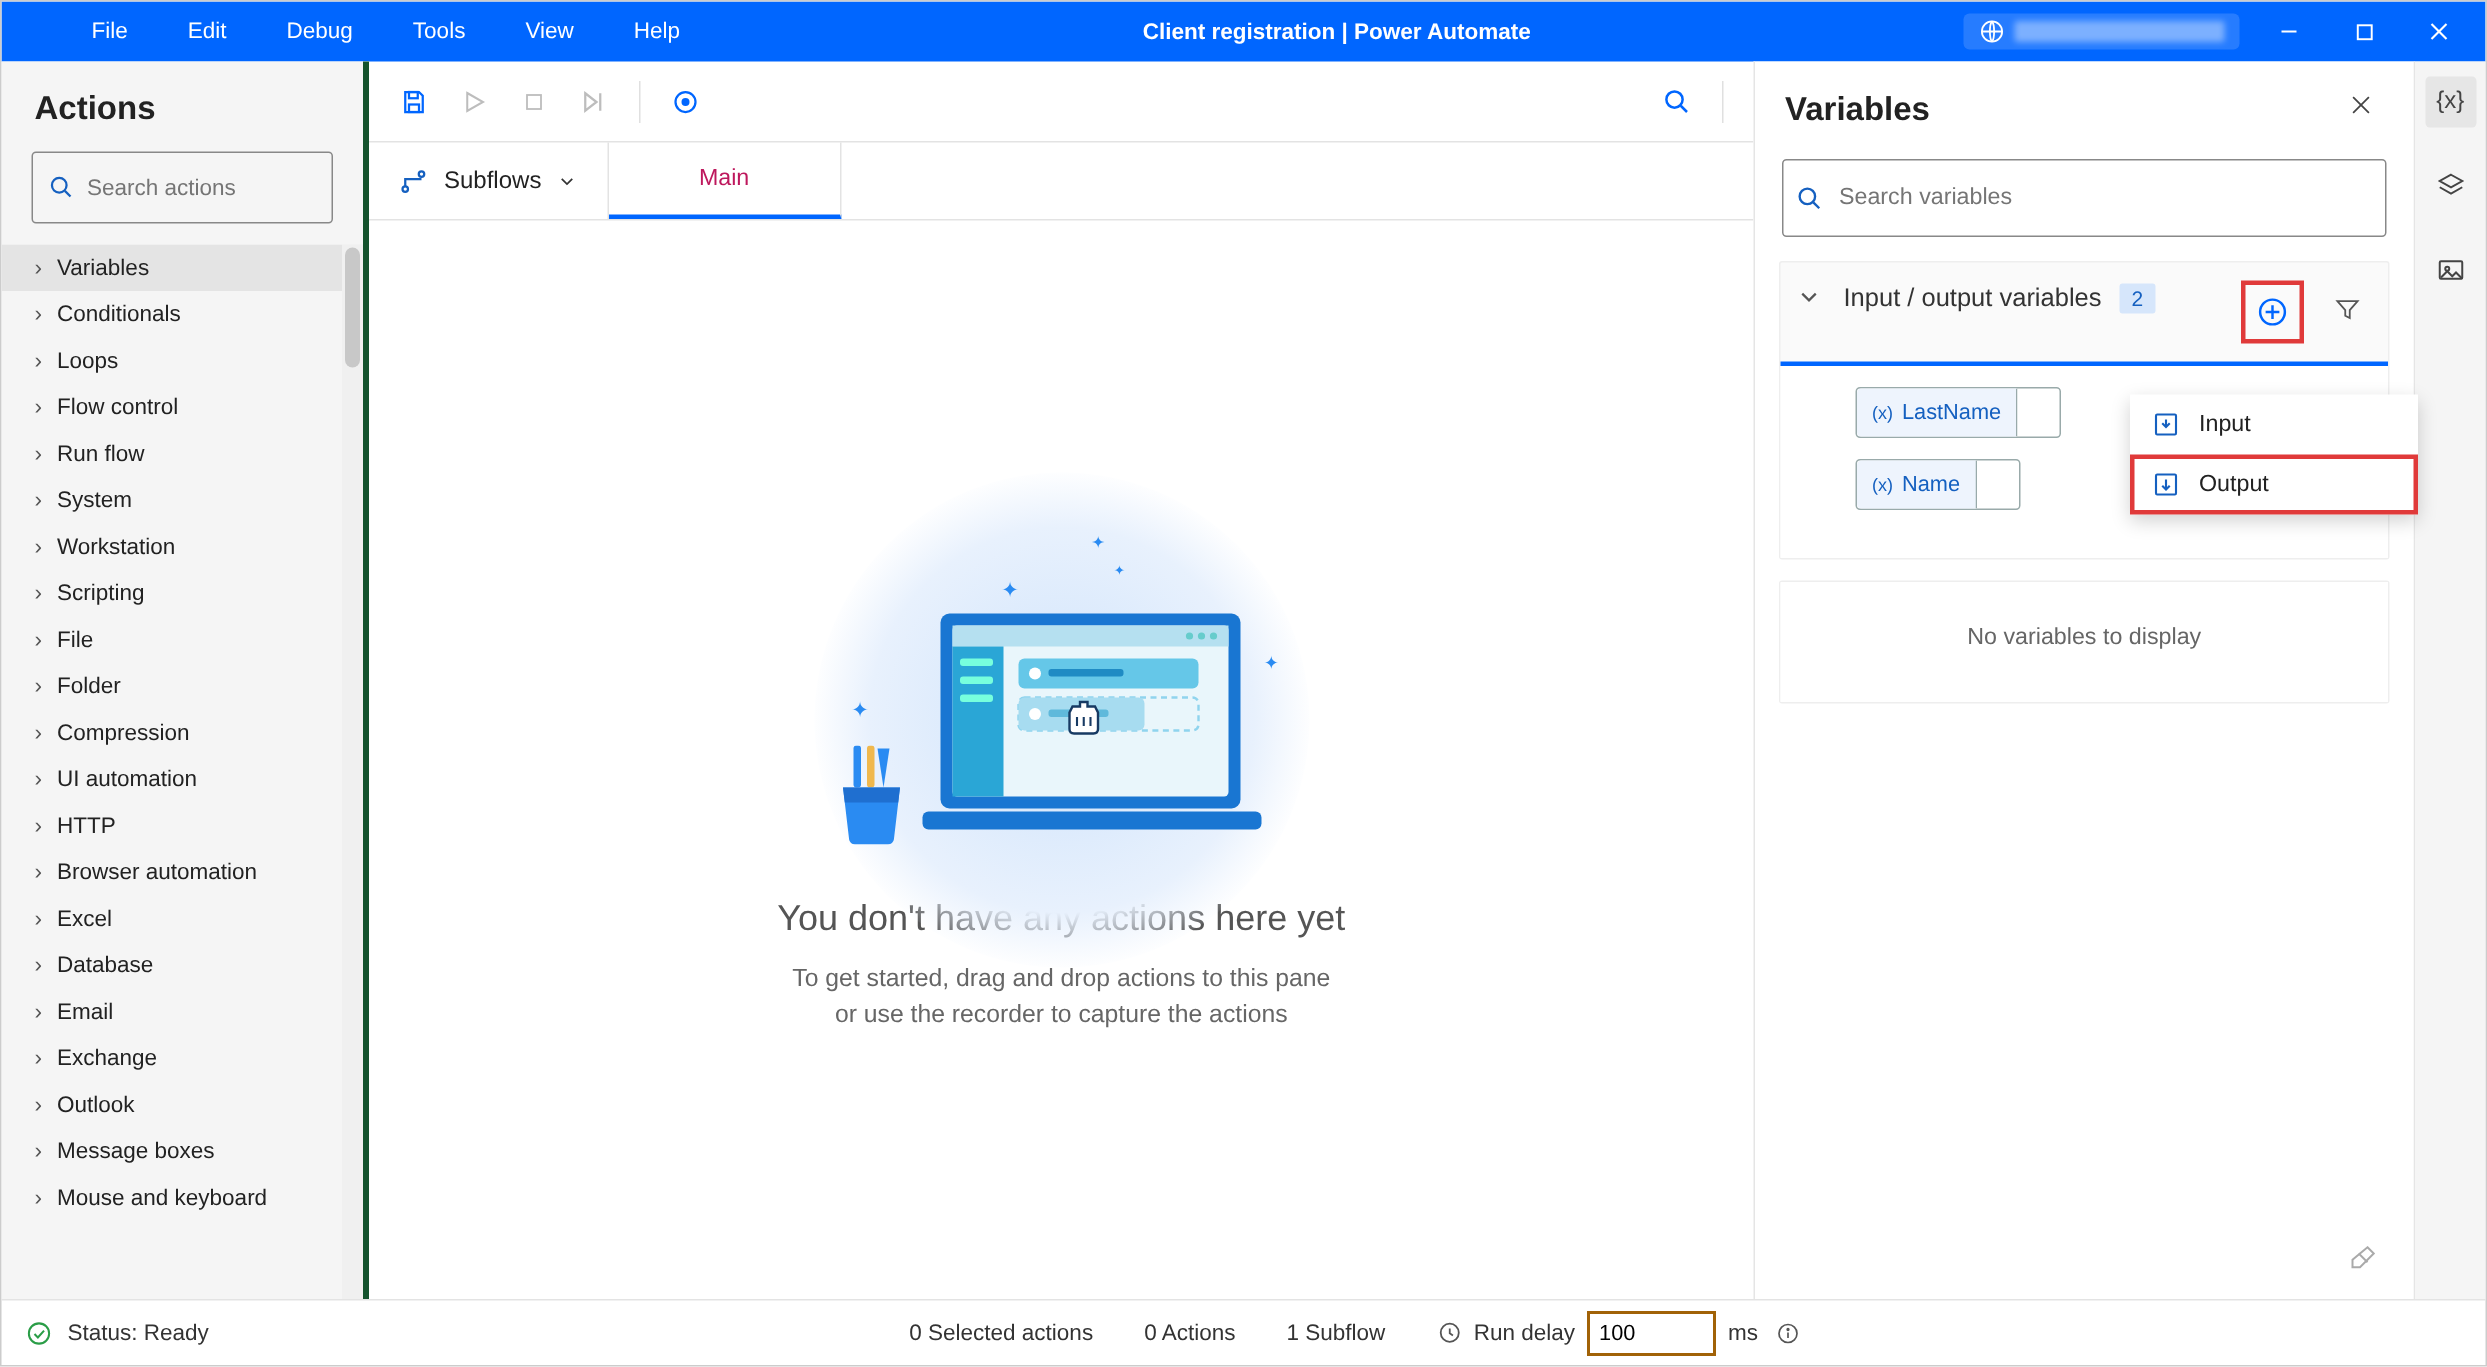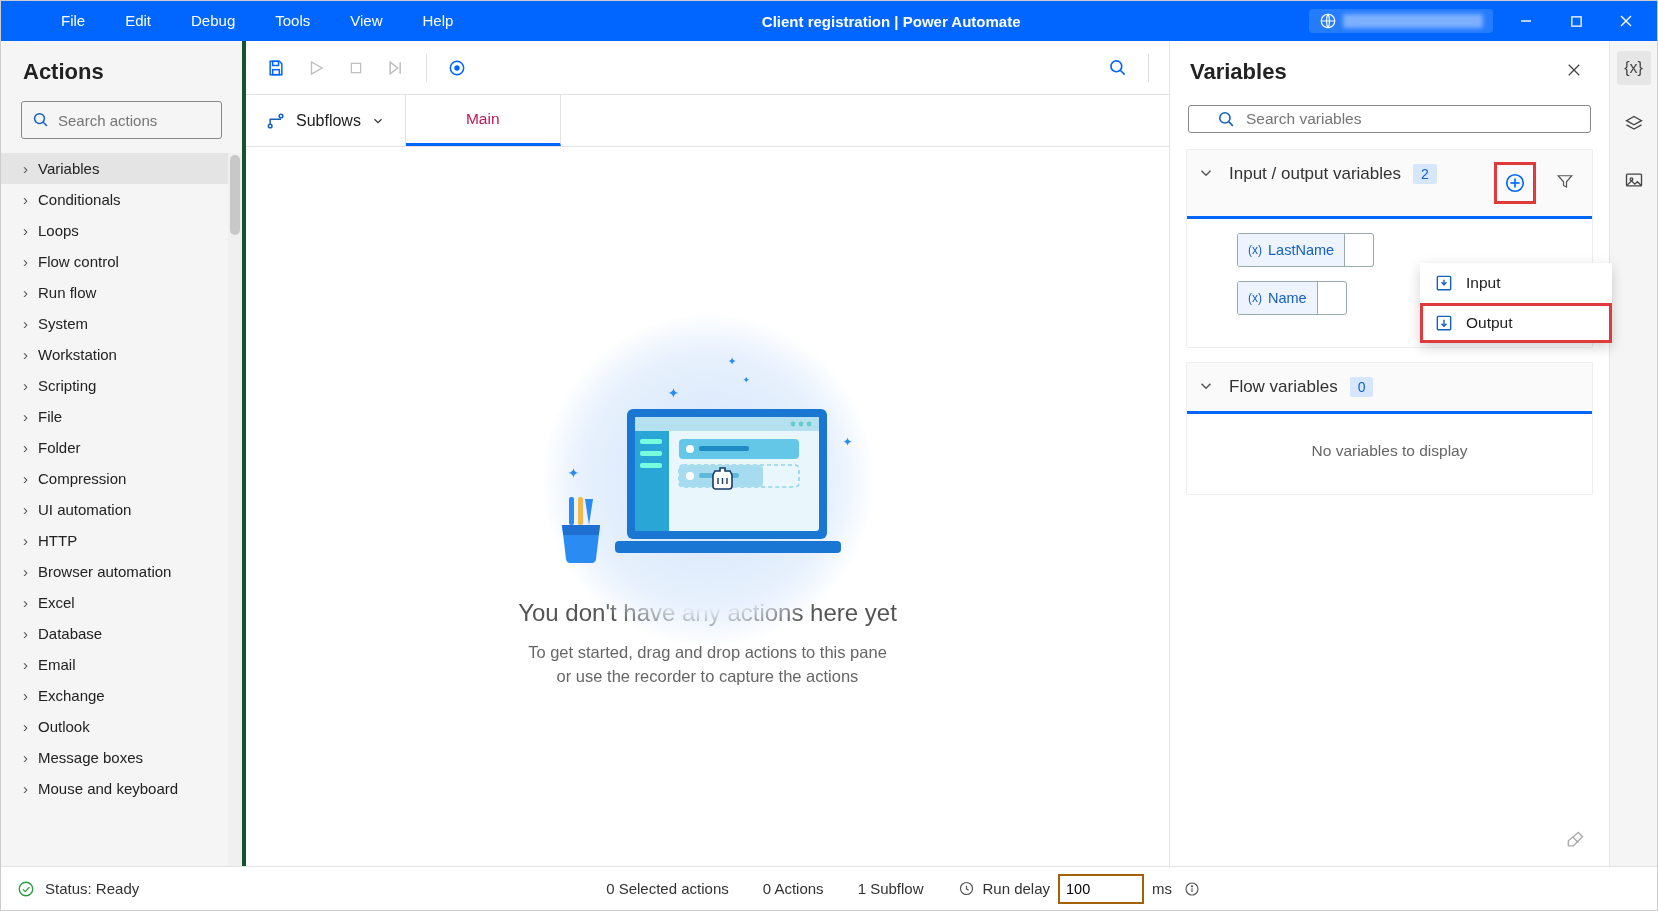--- a/index.html
+++ b/index.html
@@ -16,21 +16,21 @@
 .win-controls { display: flex; }
 .win-btn { width: 50px; height: 40px; display:flex; align-items:center; justify-content:center; cursor:pointer; }
 .win-btn svg { stroke:#fff; }
 
 
 .workspace { flex:1; display:flex; min-height:0; }
 
 
 .actions-panel { width: 245px; background:#f5f5f5; border-right:4px solid #14532d; display:flex; flex-direction:column; }
 .actions-panel h1 { font-size:22px; font-weight:600; padding:18px 22px 12px; color:#222; }
-.search-box { margin: 4px 20px 14px; border:1px solid #888; border-radius:3px; height:38px; display:flex; align-items:center; padding:0 10px; background:#f5f5f5; }
+.search-box { margin: 4px 20px 14px; border:1px solid #888; border-radius:3px; height:48px; display:flex; align-items:center; padding:0 10px; background:#f5f5f5; }
 .search-box svg { flex-shrink:0; }
 .search-box input { border:none; background:transparent; outline:none; font-size:15px; margin-left:8px; flex:1; color:#555; }
 .actions-list { flex:1; overflow-y:auto; }
 .action-cat { display:flex; align-items:center; padding:7px 16px 7px 22px; font-size:15px; color:#222; cursor:pointer; }
 .action-cat.selected { background:#e4e4e4; }
 .action-cat .chev { margin-right:10px; color:#555; }
 .actions-panel::-webkit-scrollbar, .actions-list::-webkit-scrollbar { width:14px; }
 .actions-list::-webkit-scrollbar-thumb { background:#c8c8c8; border-radius:7px; }
 .actions-list::-webkit-scrollbar-track { background:#f5f5f5; }
 .vscroll { width:14px; background:#f0f0f0; }
@@ -54,21 +54,21 @@
 .illus .cup { position:absolute; left:30px; bottom:12px; }
 .spark { position:absolute; color:#2a8bf2; }
 .canvas h2 { font-size:24px; font-weight:400; color:#555; margin-bottom:14px; }
 .canvas p { font-size:16.5px; color:#666; line-height:1.45; }
 
 
 .vars-panel { width:440px; border-left:1px solid #e5e5e5; display:flex; flex-direction:column; background:#fff; position:relative; }
 .vars-header { display:flex; align-items:center; padding:14px 20px 10px; }
 .vars-header h1 { font-size:22px; font-weight:600; color:#222; flex:1; }
 .vars-header .close-x { cursor:pointer; padding:6px; }
-.vars-search { margin:6px 18px 16px; border:1px solid #888; border-radius:3px; height:28px; display:flex; align-items:center; padding:0 28px; }
+.vars-search { margin:6px 18px 16px; border:1px solid #888; border-radius:3px; height:52px; display:flex; align-items:center; padding:0 8px; }
 .vars-search input { border:none; outline:none; font-size:15.5px; margin-left:10px; flex:1; color:#555; }
 
 .var-section { margin:0 16px 14px; border:1px solid #eee; border-radius:2px; background:#fafafa; }
 .var-sec-head { display:flex; align-items:flex-start; padding:14px 10px; gap:14px; border-bottom:3px solid #0066ff; }
 .var-sec-head.nosel { border-bottom:3px solid #0066ff; }
 .var-sec-head .title-t { font-size:17px; color:#333; flex:1; display:flex; align-items:center; gap:12px; }
 .badge-count { background:#d6e6fb; color:#1560c0; font-size:14px; padding:2px 8px; border-radius:2px; }
 .var-sec-head .plus-btn { width:38px; height:38px; display:flex; align-items:center; justify-content:center; cursor:pointer; }
 .hl-red { outline:3px solid #e03a3a; outline-offset:-1px; }
 .var-sec-head .filter-btn { width:34px; height:34px; display:flex; align-items:center; justify-content:center; cursor:pointer; }
@@ -401,29 +401,20 @@
               <span class="pv">
                 <span style="font-size:12px;">(x)</span>
                 <span>Name</span>
               </span>
               <span class="pv-empty"></span>
             </div></div>
       </div>
     </div>
 
     <div class="var-section" style="position:relative;">
-      <div class="var-sec-head nosel">
-        <svg width="18" height="18" viewBox="0 0 24 24" fill="none" stroke="#555" stroke-width="2" style="cursor:pointer;">
-            <polyline points="6 9 12 15 18 9"></polyline>
-          </svg>
-        <div class="title-t">
-            <span>Flow variables</span>
-            <span class="badge-count">0</span>
-          </div>
-      </div>
       <div class="flow-body">
         <span>No variables to display</span>
       </div>
     </div>
 
     <div class="eraser">
       <svg width="20" height="20" viewBox="0 0 24 24" fill="none" stroke="#aaa" stroke-width="1.6">
           <path d="M16 3l5 5-11 11H4v-6z"></path>
           <line x1="9" y1="8" x2="16" y2="15"></line>
         </svg>

